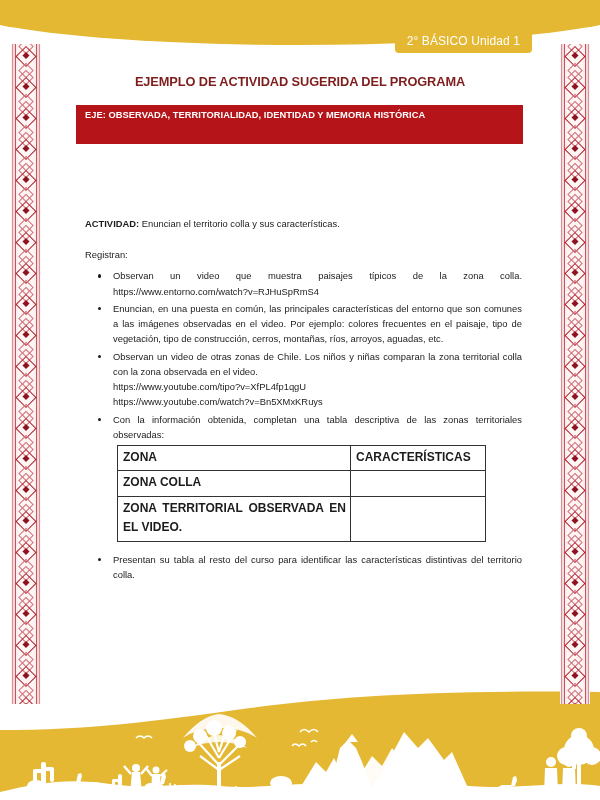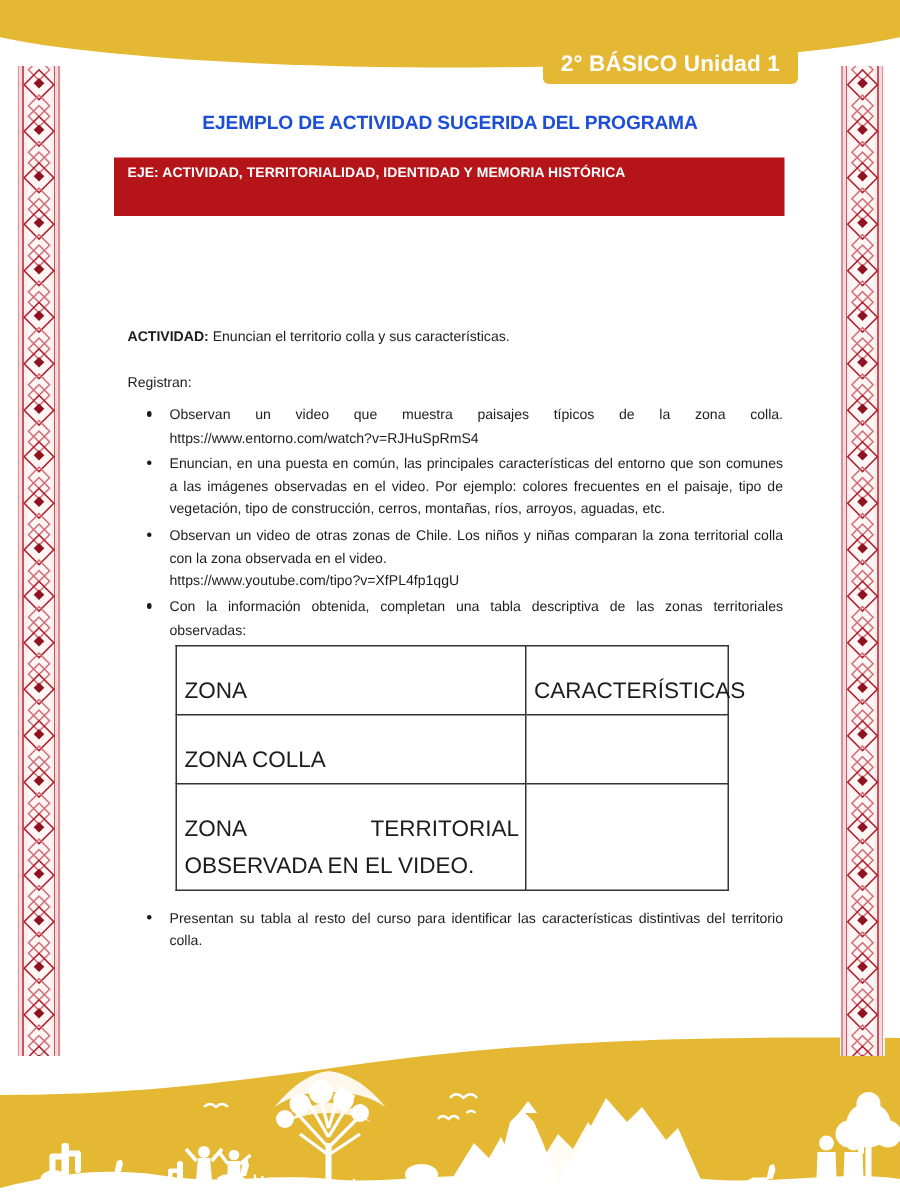--- a/index.html
+++ b/index.html
@@ -33,22 +33,22 @@
     border-bottom-left-radius: 50% 38px;
     border-bottom-right-radius: 50% 38px;
     z-index: 2;
   }
   .unit-badge {
     position: absolute;
     top: 30px;
     right: 68px;
     background: #E5B833;
     color: #ffffff;
-    font-size: 15px;
-    font-weight: bold;
+    font-size: 12px;
+    font-weight: normal;
     padding: 4px 12px 5px 12px;
     border-radius: 4px;
     letter-spacing: 0.1px;
     z-index: 3;
     white-space: nowrap;
   }
 
   
   .side-border {
     position: absolute;
@@ -132,21 +132,21 @@
     z-index: 5;
   }
   .doc-title {
     position: absolute;
     top: 74px;
     left: 0;
     width: 600px;
     text-align: center;
     font-size: 12.8px;
     font-weight: bold;
-    color: #1d4ed8;
+    color: #7f1d1d;
     letter-spacing: -0.1px;
   }
   .eje-bar {
     position: absolute;
     top: 105px;
     left: 76px;
     width: 447px;
     height: 39px;
     background: #B51419;
     box-sizing: border-box;
@@ -203,25 +203,26 @@
 
   
   .zone-table {
     border-collapse: collapse;
     margin: 3px 0 10px 4px;
     width: 348px;
     table-layout: fixed;
   }
   .zone-table td {
     border: 1px solid #333333;
-    font-size: 15px;
+    font-size: 12px;
     color: #1c1c1c;
-    padding: 18px 4px 3px 5px;
+    padding: 2px 4px 3px 5px;
     height: 13px;
     vertical-align: middle;
+    font-weight: bold;
   }
   .zone-table td.col1 { width: 223px; }
   .zone-table td.col2 { width: 125px; }
 
   
   .footer-wrap {
     position: absolute;
     left: 0;
     bottom: 0;
     width: 600px;
@@ -510,21 +511,21 @@
           <div class="d2"></div>
         </div>
       </div>
   </div>
 
   <div class="content">
 
     <div class="doc-title">EJEMPLO DE ACTIVIDAD SUGERIDA DEL PROGRAMA</div>
 
     <div class="eje-bar"></div>
-    <div class="eje-text">EJE: ACTIVIDAD, TERRITORIALIDAD, IDENTIDAD Y MEMORIA HISTÓRICA</div>
+    <div class="eje-text">EJE: OBSERVADA, TERRITORIALIDAD, IDENTIDAD Y MEMORIA HISTÓRICA</div>
 
     <div class="body-area">
 
       <p class="activity-line">
         <b>ACTIVIDAD:</b><span> Enuncian el territorio colla y sus características.</span>
       </p>
 
       <p class="ejemplos-line">Registran:</p>
 
       <ul class="bullets">
@@ -535,20 +536,21 @@
           <span class="url">https://www.entorno.com/watch?v=RJHuSpRmS4</span>
         </li>
 
         <li>
           <span>Enuncian, en una puesta en común, las principales características del entorno que son comunes a las imágenes observadas en el video. Por ejemplo: colores frecuentes en el paisaje, tipo de vegetación, tipo de construcción, cerros, montañas, ríos, arroyos, aguadas, etc.</span>
         </li>
 
         <li>
           <span>Observan un video de otras zonas de Chile. Los niños y niñas comparan la zona territorial colla con la zona observada en el video.</span>
           <span class="url">https://www.youtube.com/tipo?v=XfPL4fp1qgU</span>
+          <span class="url">https://www.youtube.com/watch?v=Bn5XMxKRuys</span>
         </li>
 
         <li>
           <span>Con la información obtenida, completan una tabla descriptiva de las zonas territoriales observadas:</span>
           <table class="zone-table">
             <tbody>
               <tr>
                 <td class="col1">ZONA</td>
                 <td class="col2">CARACTERÍSTICAS</td>
               </tr>

